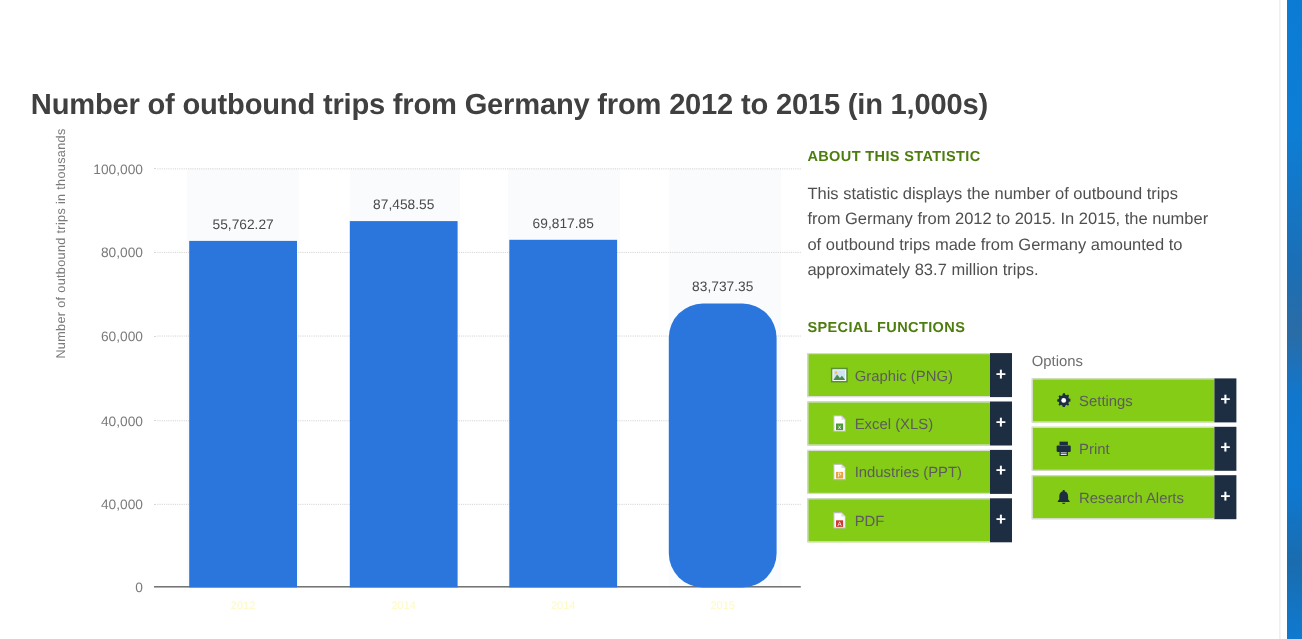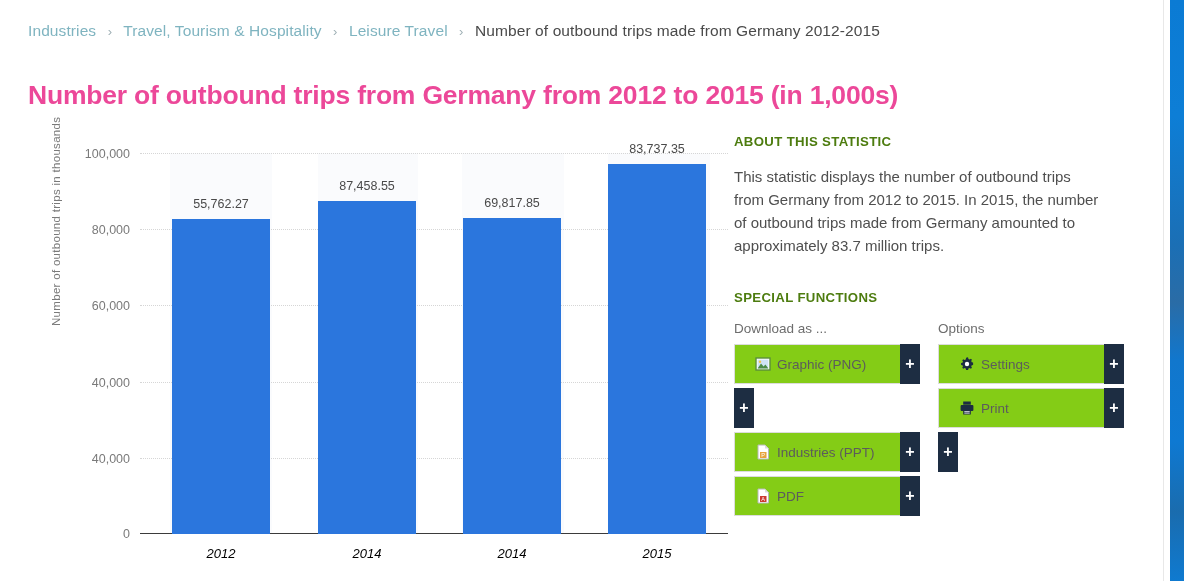--- a/index.html
+++ b/index.html
@@ -58,21 +58,21 @@
   .breadcrumb .crumb-current {
     color: #4a4a4a;
   }
 
   
   .page-title {
     position: absolute;
     left: 28px; top: 62px;
     font-size: 26.5px;
     font-weight: bold;
-    color: #ec4899;
+    color: #404040;
     letter-spacing: -.2px;
     white-space: nowrap;
   }
 
   
   #chart-region {
     position: absolute;
     left: 28px; top: 128px;
     width: 690px; height: 440px;
   }
@@ -141,24 +141,23 @@
     color: #4a4a4a;
     white-space: nowrap;
     text-align: right;
   }
   .x-tick {
     position: absolute;
     top: 100%;
     left: 50%;
     transform: translateX(-50%);
     margin-top: 12px;
-    font-size: 13px;
-    color: #000000;
-    white-space: nowrap;
-    font-style: italic;
+    font-size: 10px;
+    color: #fef9c3;
+    white-space: nowrap;
   }
 
   
   #sidebar {
     position: absolute;
     left: 734px; top: 134px;
     width: 390px;
   }
   .side-heading {
     font-size: 13.2px;
@@ -221,29 +220,20 @@
     cursor: pointer;
   }
   .ic { flex: 0 0 auto; display: block; }
 </style>
 </head>
 <body>
 
 <div id="page">
   <div id="content">
 
-    <div class="breadcrumb">
-      <span class="crumb-link">Industries</span>
-      <span class="sep">›</span>
-      <span class="crumb-link">Travel, Tourism &amp; Hospitality</span>
-      <span class="sep">›</span>
-      <span class="crumb-link">Leisure Travel</span>
-      <span class="sep">›</span>
-      <span class="crumb-current">Number of outbound trips made from Germany 2012-2015</span>
-    </div>
 
     <h1 class="page-title">Number of outbound trips from Germany from 2012 to 2015 (in 1,000s)</h1>
 
     <div id="chart-region">
       <div class="y-axis-title">Number of outbound trips in thousands</div>
 
       <div id="plot">
 
         <div class="gridline" style="top:0px;">
           <span class="y-tick">100,000</span>
@@ -269,57 +259,65 @@
           <span class="x-tick">2012</span>
         </div>
         <div class="bar" style="left:178px; height:333.2px;">
           <span class="bar-label">87,458.55</span>
           <span class="x-tick">2014</span>
         </div>
         <div class="bar" style="left:323px; height:316.3px;">
           <span class="bar-label">69,817.85</span>
           <span class="x-tick">2014</span>
         </div>
-        <div class="bar" style="left:468px; height:370px;">
+        <div class="bar" style="left:468px; height:258px;border-radius:31px;">
           <span class="bar-label">83,737.35</span>
           <span class="x-tick">2015</span>
         </div>
 
       </div>
     </div>
 
     <div id="sidebar">
 
       <div>
         <div class="side-heading">ABOUT THIS STATISTIC</div>
         <p class="side-paragraph">This statistic displays the number of outbound trips from Germany from 2012 to 2015. In 2015, the number of outbound trips made from Germany amounted to approximately 83.7 million trips.</p>
       </div>
 
       <div id="special-functions">
         <div class="side-heading">SPECIAL FUNCTIONS</div>
 
         <div class="fn-columns">
 
           <div class="fn-col">
-            <div class="fn-col-label">Download as ...</div>
 
             <div class="fn-btn">
               <div class="fn-main">
                 <svg class="ic" width="16" height="16" viewBox="0 0 16 16">
                   <rect x="1" y="2" width="14" height="12" fill="#ffffff" stroke="#5b8f3a" stroke-width="1.4"></rect>
                   <rect x="2.6" y="3.6" width="10.8" height="8.8" fill="#cfe3f5"></rect>
                   <path d="M2.6 12.4 L6 7.4 L8.6 10.6 L10.4 8.6 L13.4 12.4 Z" fill="#4c8b45"></path>
                   <circle cx="5" cy="5.8" r="1.2" fill="#f3c54a"></circle>
                 </svg>
                 <span>Graphic (PNG)</span>
               </div>
               <div class="fn-plus">+</div>
             </div>
 
             <div class="fn-btn">
+              <div class="fn-main">
+                <svg class="ic" width="16" height="16" viewBox="0 0 16 16">
+                  <path d="M3 1 H10 L13.5 4.5 V15 H3 Z" fill="#ffffff" stroke="#b8b8b8" stroke-width="1"></path>
+                  <path d="M10 1 L13.5 4.5 H10 Z" fill="#dcdcdc"></path>
+                  <rect x="5" y="8" width="6.5" height="6" fill="#4e9a3a"></rect>
+                  <text x="8.2" y="12.9" font-size="5.6" fill="#ffffff" text-anchor="middle" font-family="Liberation Sans, sans-serif">x</text>
+                </svg>
+                <span>Excel (XLS)</span>
+              </div>
               <div class="fn-plus">+</div>
             </div>
 
             <div class="fn-btn">
               <div class="fn-main">
                 <svg class="ic" width="16" height="16" viewBox="0 0 16 16">
                   <path d="M3 1 H10 L13.5 4.5 V15 H3 Z" fill="#ffffff" stroke="#b8b8b8" stroke-width="1"></path>
                   <path d="M10 1 L13.5 4.5 H10 Z" fill="#dcdcdc"></path>
                   <rect x="5" y="8" width="6.5" height="6" fill="#e8a33d"></rect>
                   <text x="8.2" y="12.9" font-size="5.6" fill="#ffffff" text-anchor="middle" font-family="Liberation Sans, sans-serif">P</text>
@@ -365,20 +363,27 @@
                   <rect x="4.2" y="10.4" width="7.6" height="4.1" fill="#1d2d42"></rect>
                   <rect x="5.3" y="11.3" width="5.4" height="0.8" fill="#ffffff"></rect>
                   <rect x="5.3" y="12.7" width="5.4" height="0.8" fill="#ffffff"></rect>
                 </svg>
                 <span>Print</span>
               </div>
               <div class="fn-plus">+</div>
             </div>
 
             <div class="fn-btn">
+              <div class="fn-main">
+                <svg class="ic" width="16" height="16" viewBox="0 0 16 16">
+                  <path fill="#1d2d42" d="M8 1.4 c-.6 0-1.05 .45-1.05 1.05 v.45 C5.2 3.4 4 5 4 6.9 v3 L2.6 11.7 v.7 h10.8 v-.7 L12 9.9 v-3 c0-1.9-1.2-3.5-2.95-4 V2.45 C9.05 1.85 8.6 1.4 8 1.4 Z"></path>
+                  <path fill="#1d2d42" d="M6.4 13.1 a1.7 1.7 0 0 0 3.2 0 Z"></path>
+                </svg>
+                <span>Research Alerts</span>
+              </div>
               <div class="fn-plus">+</div>
             </div>
           </div>
 
         </div>
       </div>
     </div>
 
   </div>
 

